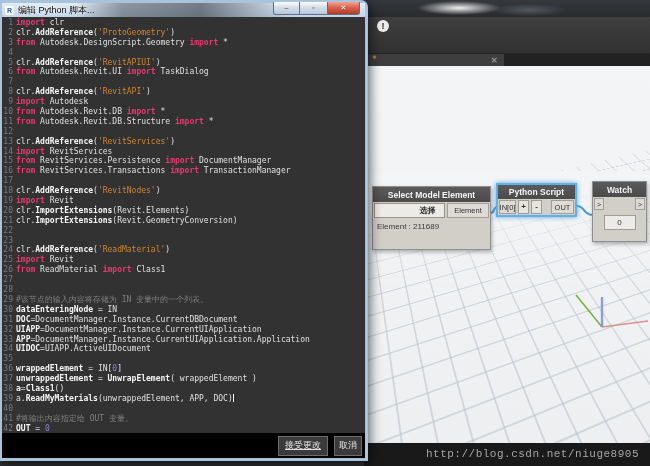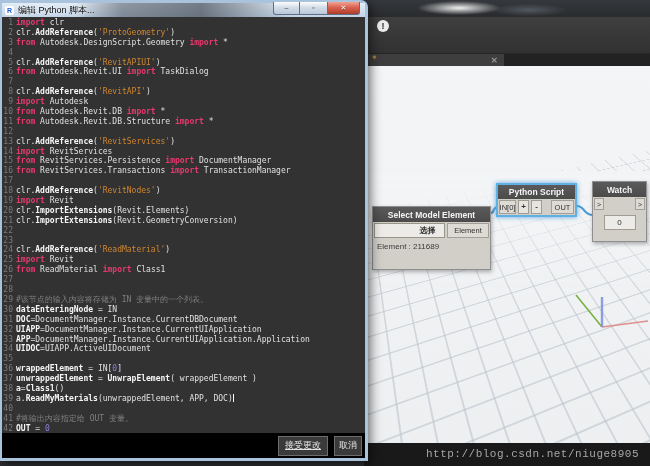--- a/index.html
+++ b/index.html
@@ -33,21 +33,21 @@
     background:linear-gradient(rgba(243,244,246,1), rgba(243,244,246,0)); }
   .axes-svg, .wires-svg { position:absolute; left:0; top:0; }
 
   
   .node { position:absolute; background:#d2cfc9; border:1px solid #8f8f8f; box-shadow:1px 2px 4px rgba(0,0,0,.3); }
   .node-header { height:15px; background:linear-gradient(#5a5a5a,#4b4b4b); color:#f4f4f4;
     font:bold 8.5px "Liberation Sans",sans-serif; display:flex; align-items:center; justify-content:center; }
   .ports-row { display:flex; align-items:stretch; height:17px; padding:1px; gap:2px; }
   .port { background:#dedbd5; border:1px solid #a39f98; font:7.5px "Liberation Sans",sans-serif; color:#333;
     display:flex; align-items:center; justify-content:center; }
-  .node-select { left:8px; top:140px; width:119px; height:64px; }
+  .node-select { left:8px; top:120px; width:119px; height:64px; }
   .btn-select { flex:1; background:#ecebe7; border:1px solid #979488; color:#2e2e2e;
     font:bold 8px "Liberation Sans",sans-serif; display:flex; align-items:center; justify-content:center;padding-left:36px; }
   .port-element { width:42px; }
   .select-value { font:8px "Liberation Sans",sans-serif; color:#3a3a3a; padding:3px 4px; }
   .node-python { left:132px; top:117px; width:81px; height:34px; border:2px solid #5fb0e3;
     box-shadow:0 0 5px rgba(80,160,220,.9); }
   .node-python .node-header { height:14px; }
   .node-python .ports-row { height:16px; }
   .port-in0 { width:17px; }
   .mini-btn { width:11px; background:#e6e4df; border:1px solid #a09c94; color:#333;

